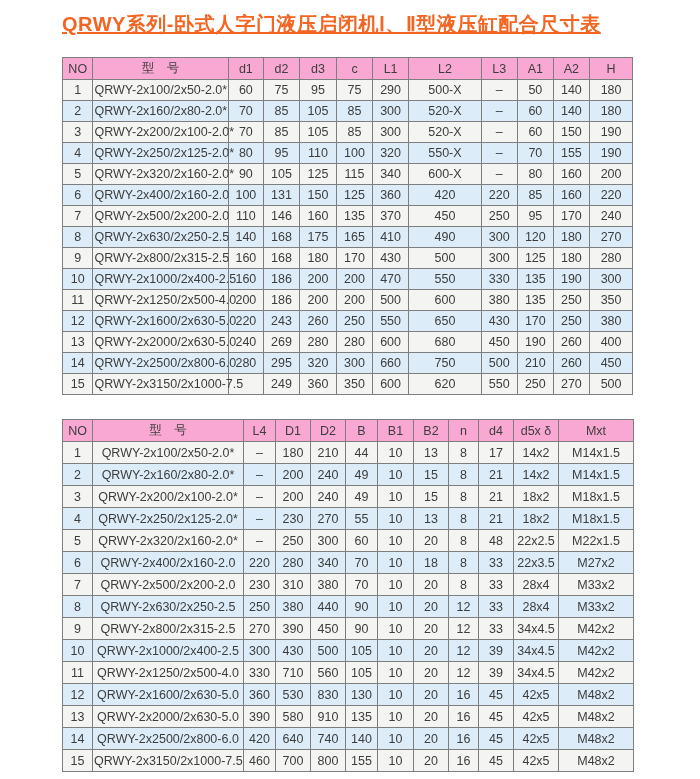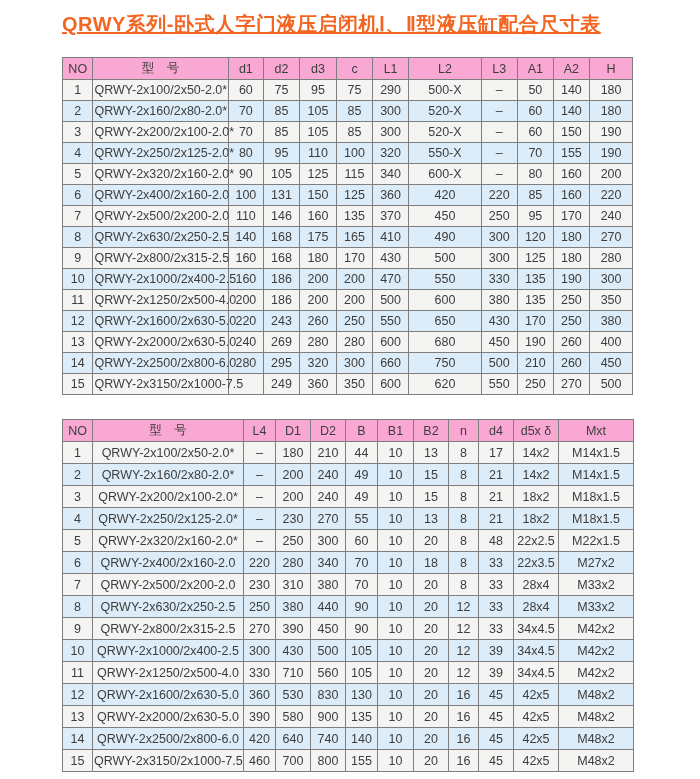--- a/index.html
+++ b/index.html
@@ -510,21 +510,21 @@
           <td>16</td>
           <td>45</td>
           <td>42x5</td>
           <td>M48x2</td>
         </tr>
         <tr>
           <td>13</td>
           <td>QRWY-2x2000/2x630-5.0</td>
           <td>390</td>
           <td>580</td>
-          <td>900</td>
+          <td>910</td>
           <td>135</td>
           <td>10</td>
           <td>20</td>
           <td>16</td>
           <td>45</td>
           <td>42x5</td>
           <td>M48x2</td>
         </tr>
         <tr>
           <td>14</td>

